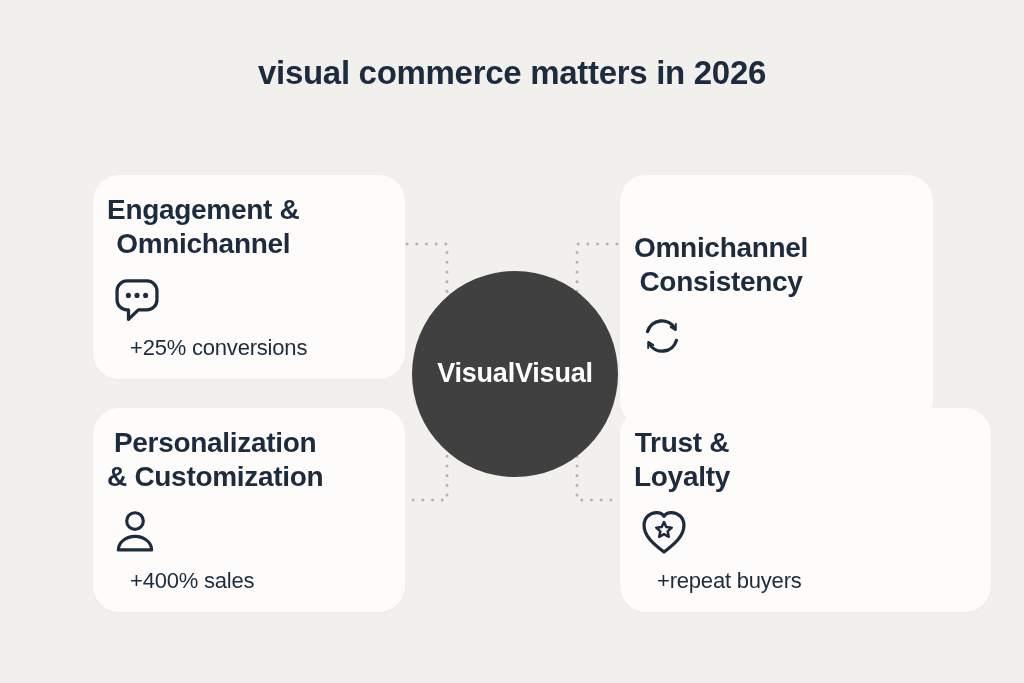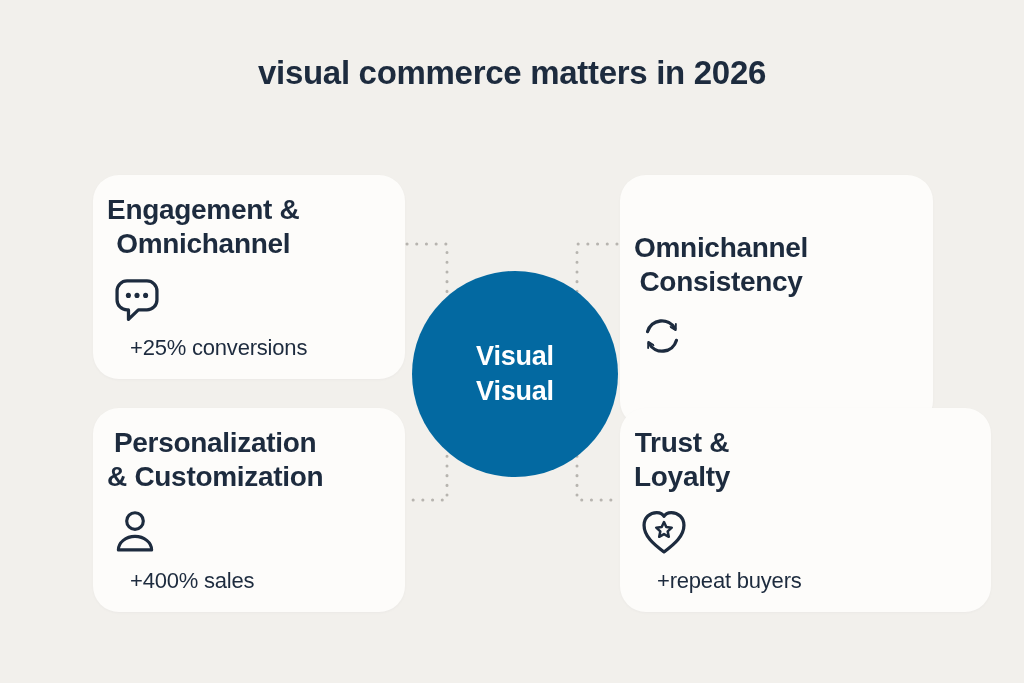--- a/index.html
+++ b/index.html
@@ -77,23 +77,22 @@
   }
 
   
   .center-circle {
     position: absolute;
     left: 412px;
     top: 271px;
     width: 206px;
     height: 206px;
     border-radius: 50%;
-    background: #0369a1;
+    background: #404040;
     display: flex;
-    flex-direction: column;
     align-items: center;
     justify-content: center;
     text-align: center;
     z-index: 3;
   }
   .center-circle .cline {
     display: block;
     color: #ffffff;
     font-size: 27px;
     font-weight: 600;

